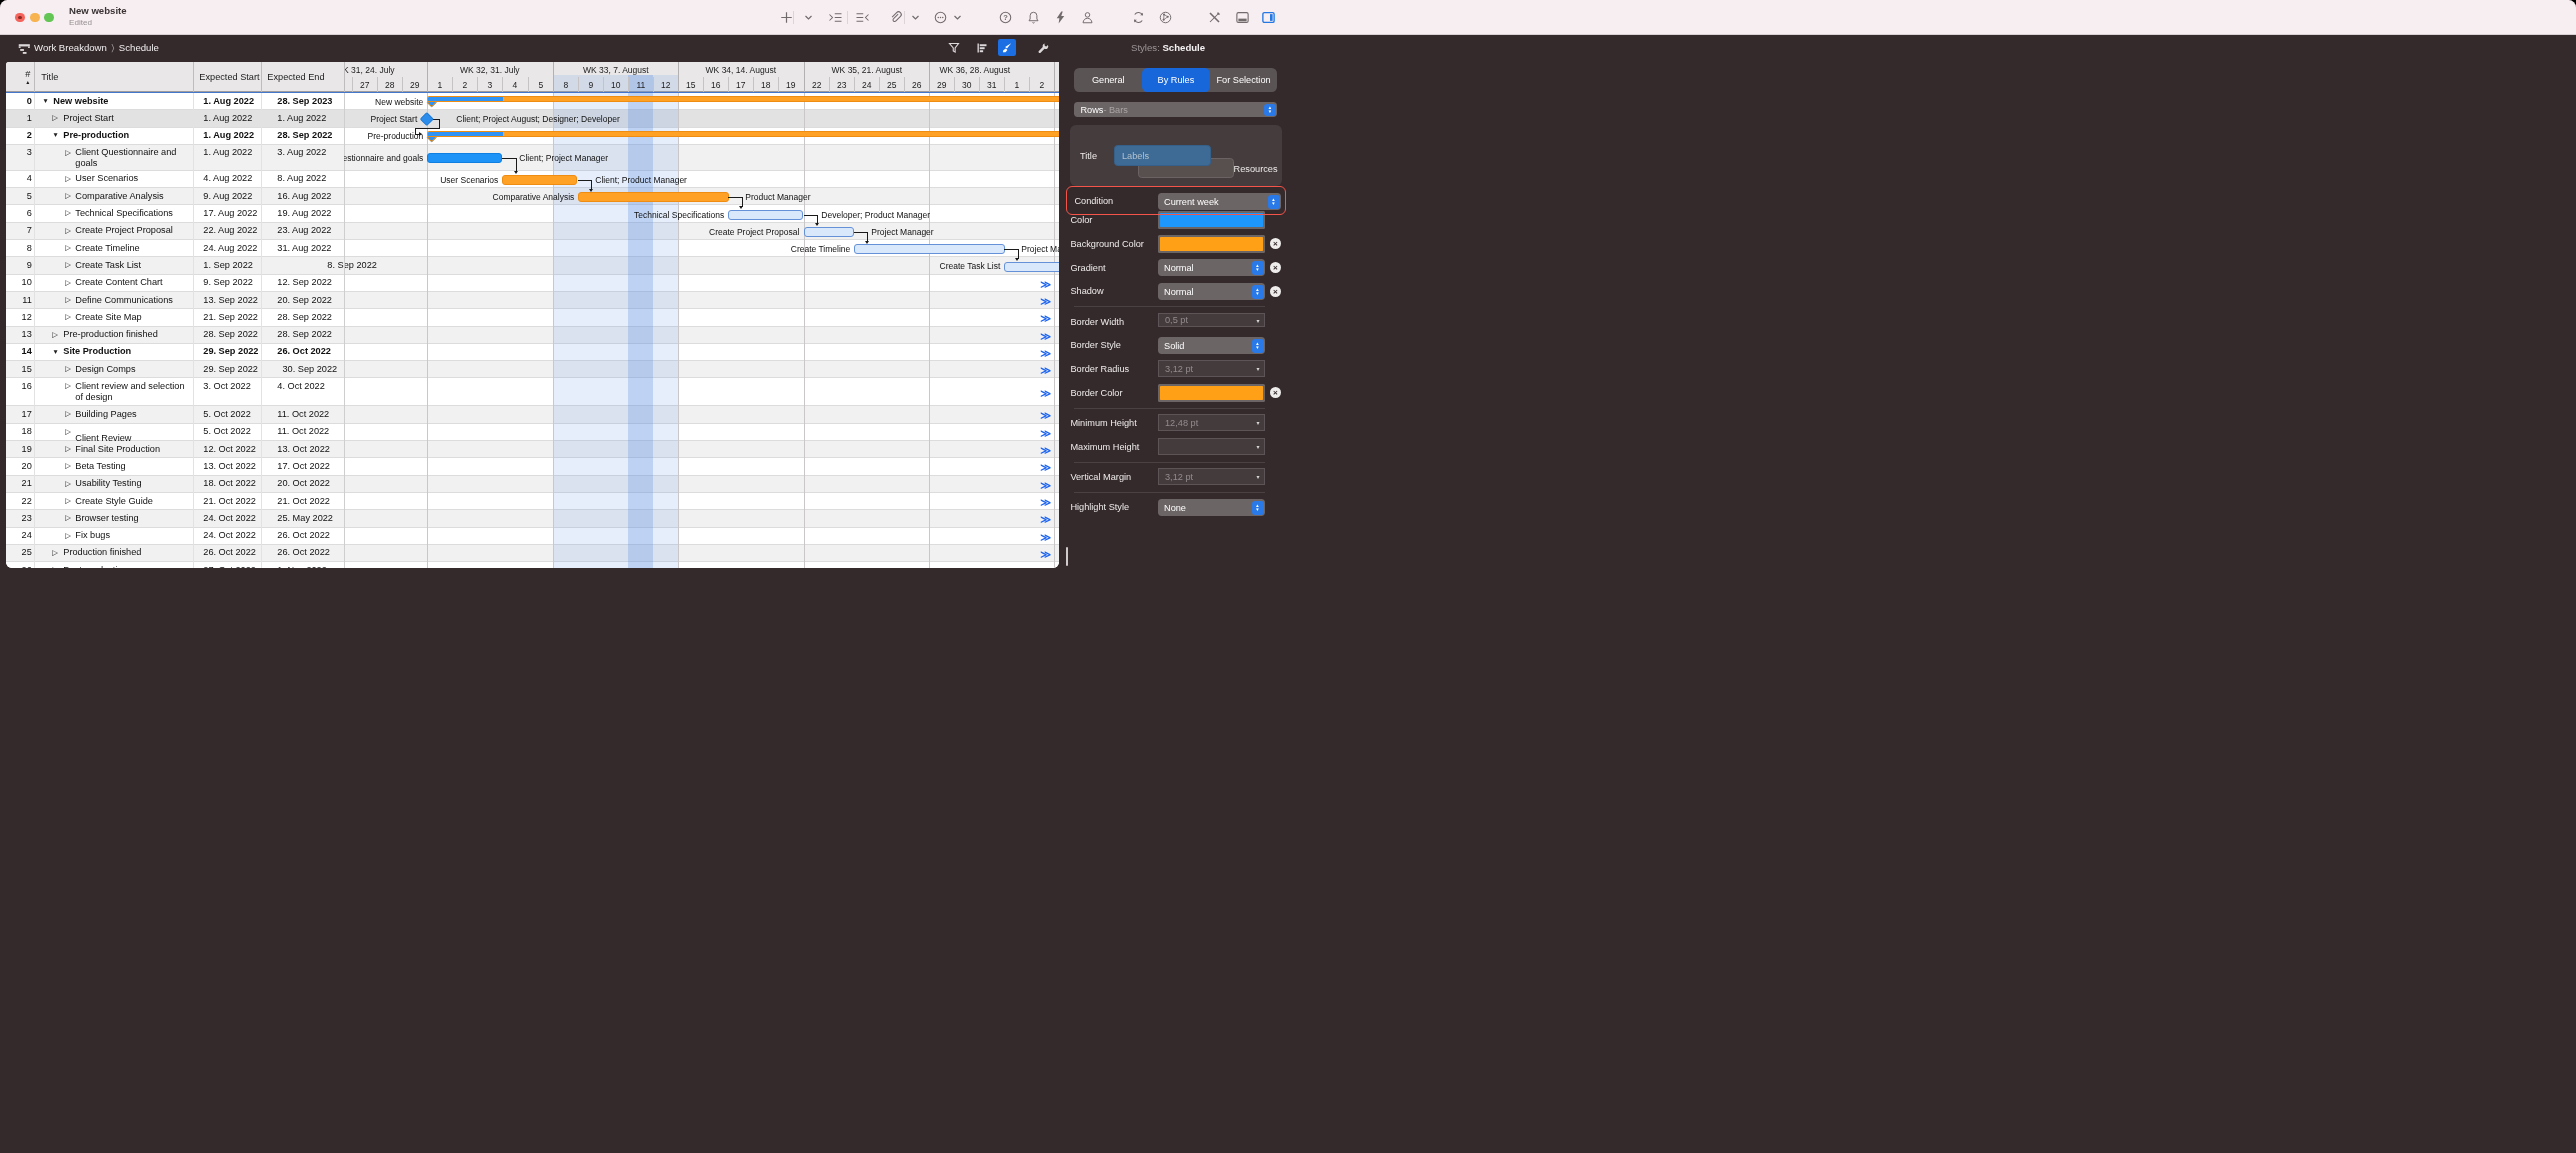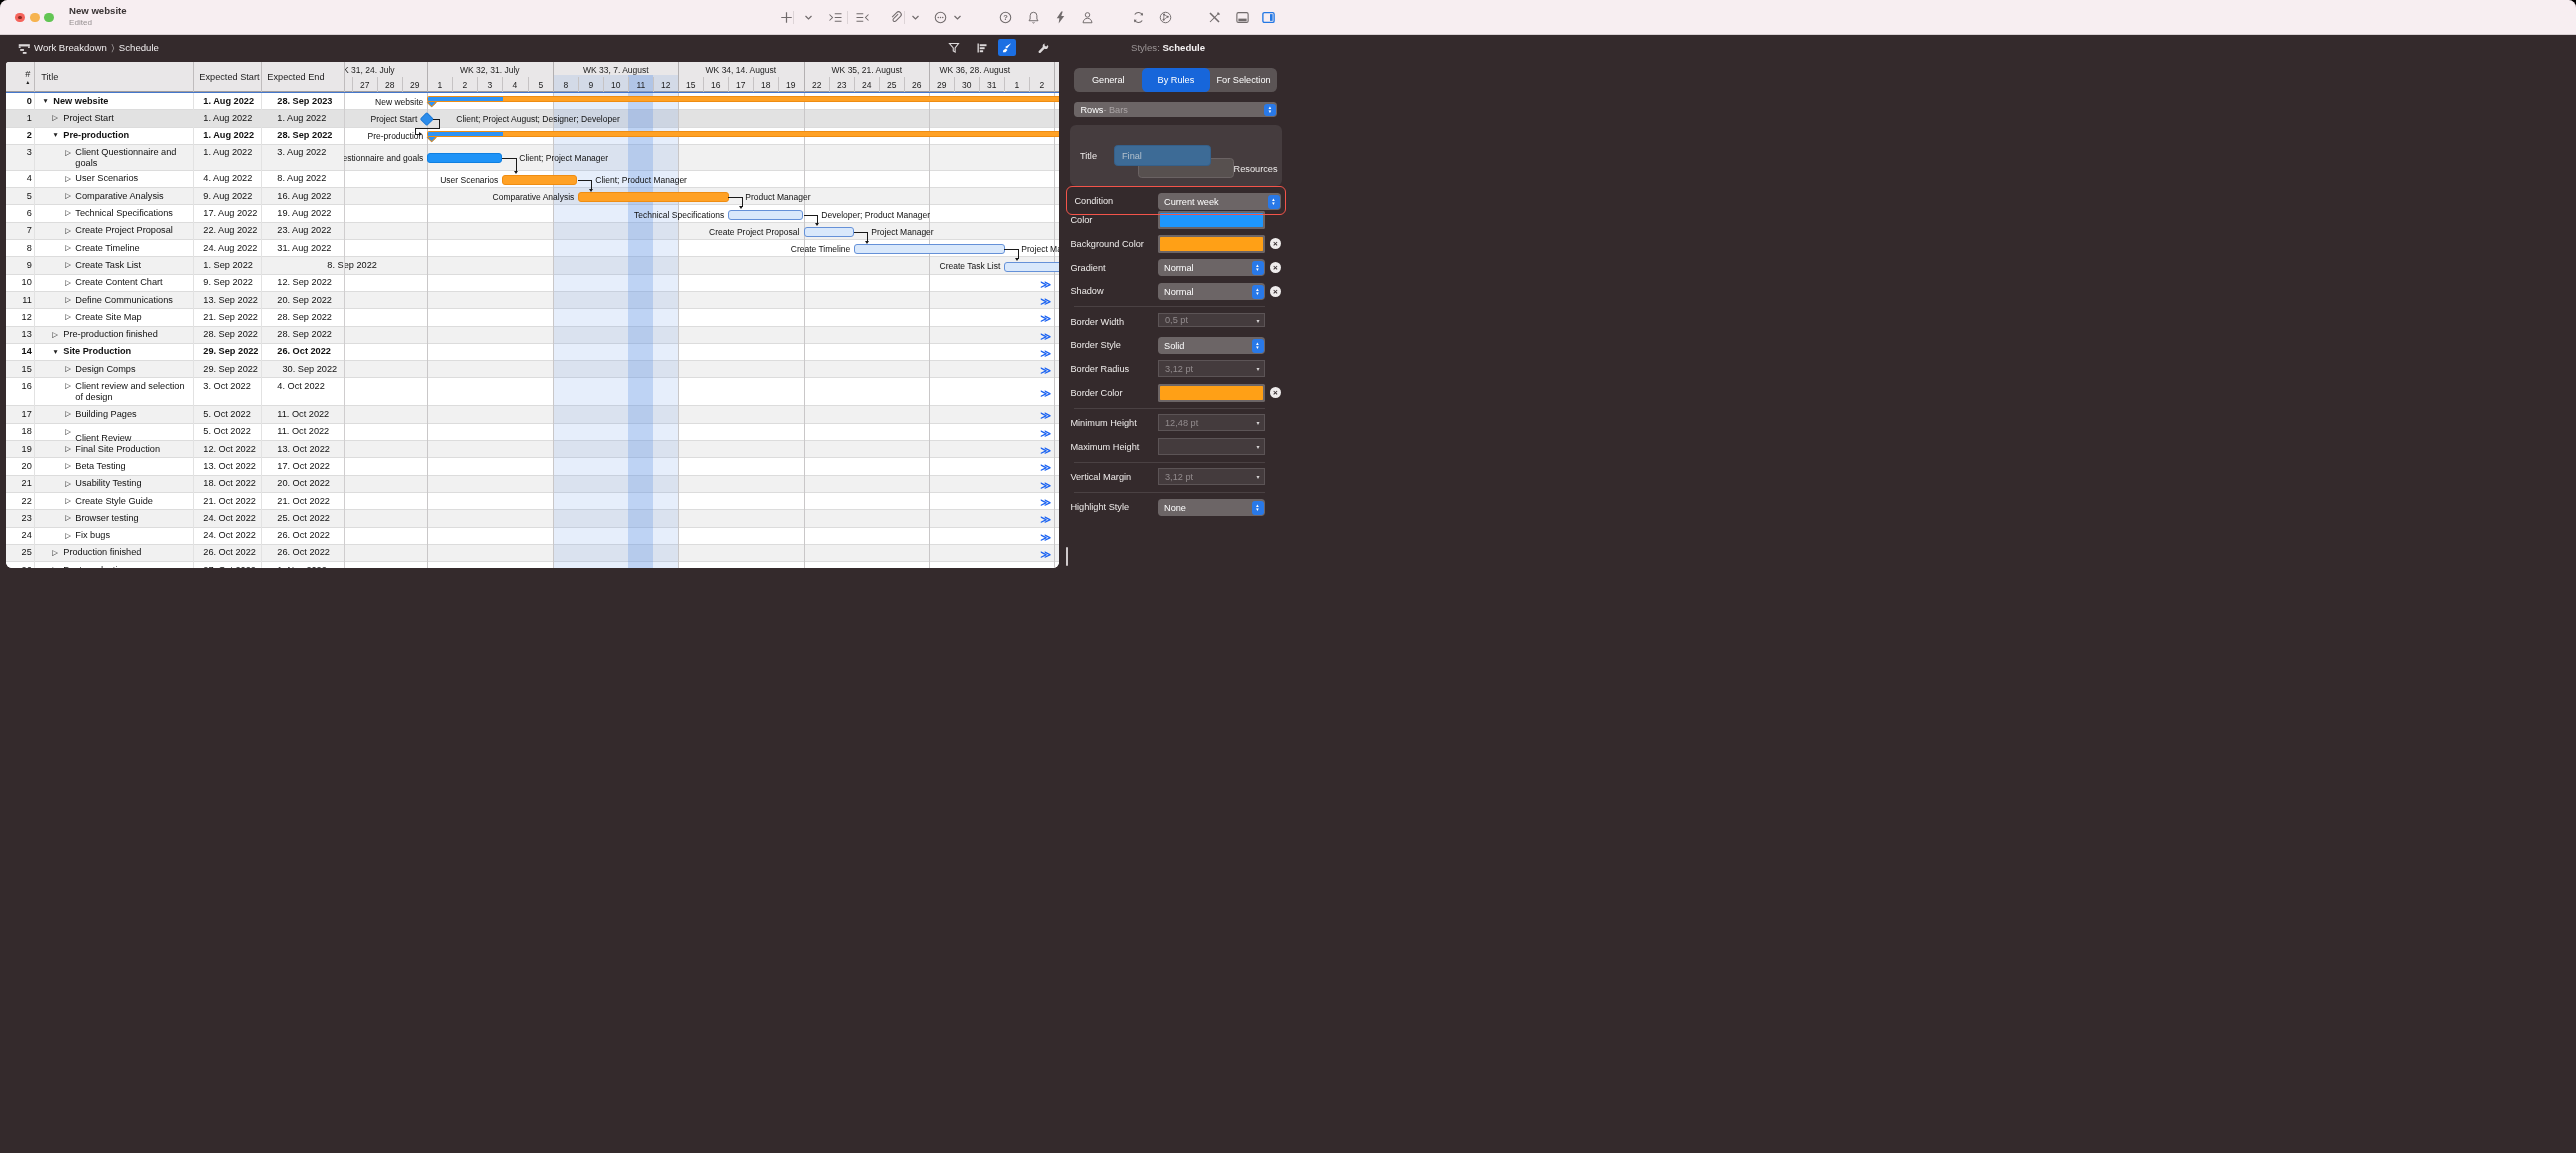--- a/index.html
+++ b/index.html
@@ -379,21 +379,21 @@
           <div class="cell num" style="left: 1.5px; width: 24px;">22</div>
           <div class="cell" style="left: 69px; width: 116px;">Create Style Guide</div>
           <div class="cell" style="left: 197px; width: 63px;">21. Oct 2022</div>
           <div class="cell" style="left: 271px; width: 65px;">21. Oct 2022</div>
         </div>
         <div class="trow" style="height: 17.3px; background: rgb(241, 241, 241);">
           <div class="tri" style="left: 59px; font-size: 7.4px; top: 3px;">▷</div>
           <div class="cell num" style="left: 1.5px; width: 24px;">23</div>
           <div class="cell" style="left: 69px; width: 116px;">Browser testing</div>
           <div class="cell" style="left: 197px; width: 63px;">24. Oct 2022</div>
-          <div class="cell" style="left: 271px; width: 65px;">25. Oct 2022</div>
+          <div class="cell" style="left: 271px; width: 65px;">25. May 2022</div>
         </div>
         <div class="trow" style="height: 17.3px; background: rgb(255, 255, 255);">
           <div class="tri" style="left: 59px; font-size: 7.4px; top: 3px;">▷</div>
           <div class="cell num" style="left: 1.5px; width: 24px;">24</div>
           <div class="cell" style="left: 69px; width: 116px;">Fix bugs</div>
           <div class="cell" style="left: 197px; width: 63px;">24. Oct 2022</div>
           <div class="cell" style="left: 271px; width: 65px;">26. Oct 2022</div>
         </div>
         <div class="trow" style="height: 17.3px; background: rgb(241, 241, 241);">
           <div class="tri" style="left: 46px; font-size: 7.4px; top: 3px;">▷</div>
@@ -595,21 +595,21 @@
     <div class="popup" style="left:14.4px;top:41px;width:203px;height:15px">
       <span>Rows</span>
         <span style="color:#aaa4a5"> - Bars</span>
       <div class="stepper">
           <span>▲</span>
           <span>▼</span>
         </div>
     </div>
     <div id="groupbox">
       <div class="plabel" style="left:10.4px;top:31px">Title</div>
-      <div id="labels-chip">Final</div>
+      <div id="labels-chip">Labels</div>
       <div id="res-chip"></div>
       <div class="plabel" style="left:164px;top:44px">Resources</div>
     </div>
     <div id="redbox"></div>
     <div class="plabel" style="left:14.4px;top:140px">Condition</div>
     <div class="popup" style="left:98px;top:132px;width:123px;height:17px">
       <span>Current week</span>
       <div class="stepper">
           <span>▲</span>
           <span>▼</span>

